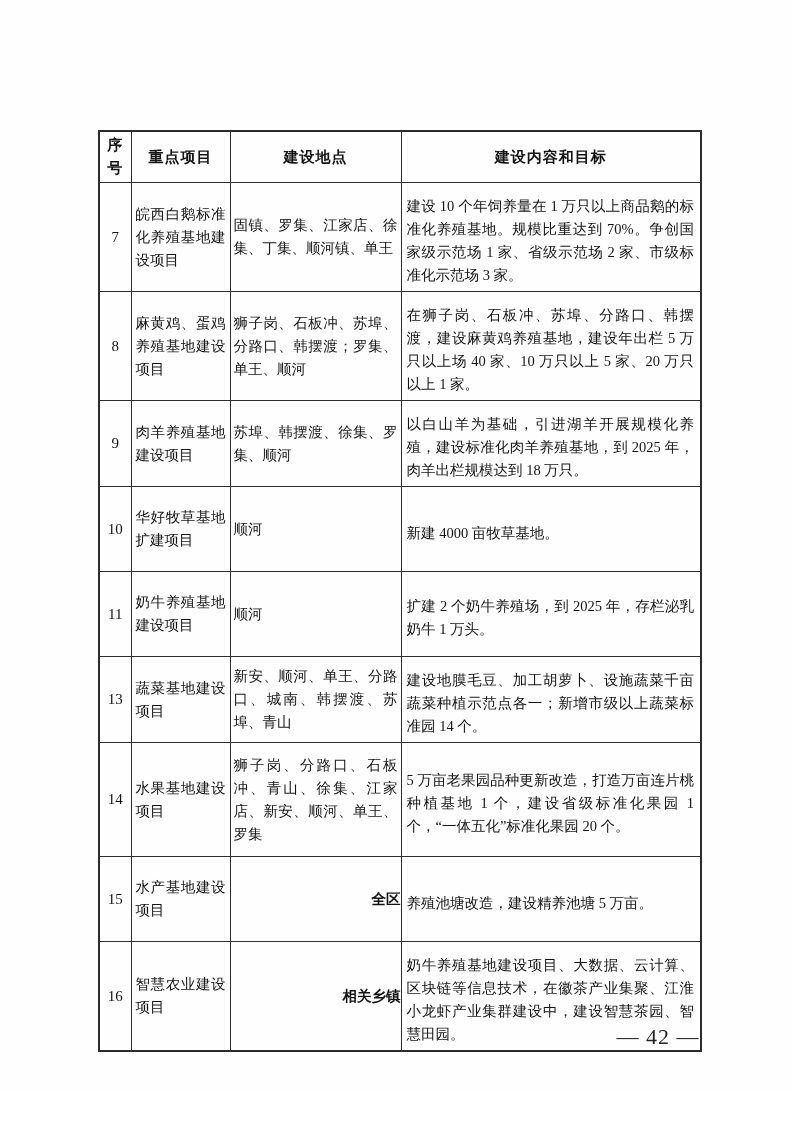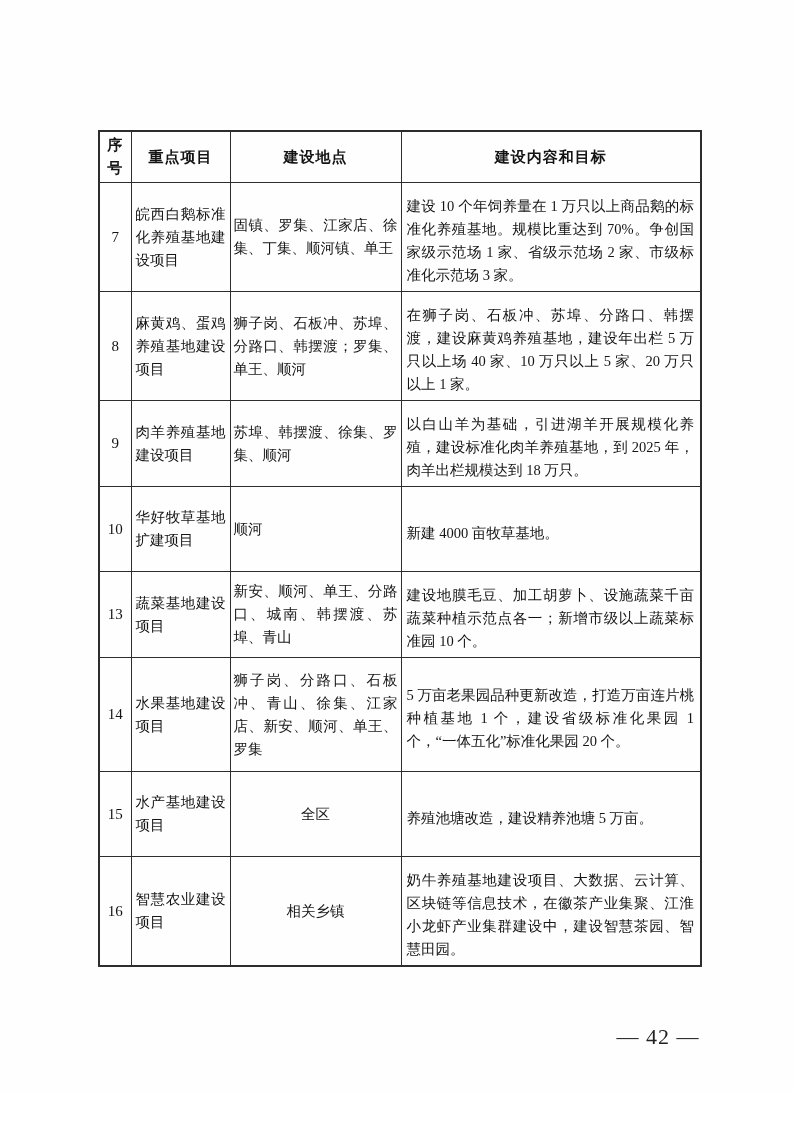--- a/index.html
+++ b/index.html
@@ -49,22 +49,23 @@
   }
   td.project {
     text-align: justify;
     padding: 19px 4px;
   }
   td.location {
     text-align: justify;
     padding: 3px 3px;
   }
   td.location.loc-center {
-    text-align: center;
-    padding: 3px 16px;
+    text-align: right;
+    padding: 3px 0;
+    font-weight: bold;
   }
   td.content {
     text-align: justify;
     padding: 12px 6px 4px 5px;
   }
   .page-footer {
     position: absolute;
     left: 612px; top: 1024px;
     width: 92px;
     text-align: center;
@@ -111,25 +112,31 @@
         <td class="project">肉羊养殖基地建设项目</td>
         <td class="location">苏埠、韩摆渡、徐集、罗集、顺河</td>
         <td class="content">以白山羊为基础，引进湖羊开展规模化养殖，建设标准化肉羊养殖基地，到 2025 年，肉羊出栏规模达到 18 万只。</td>
       </tr>
       <tr style="height:63px">
         <td class="no">10</td>
         <td class="project">华好牧草基地扩建项目</td>
         <td class="location">顺河</td>
         <td class="content">新建 4000 亩牧草基地。</td>
       </tr>
+      <tr style="height:62px">
+        <td class="no">11</td>
+        <td class="project">奶牛养殖基地建设项目</td>
+        <td class="location">顺河</td>
+        <td class="content">扩建 2 个奶牛养殖场，到 2025 年，存栏泌乳奶牛 1 万头。</td>
+      </tr>
       <tr style="height:75px">
         <td class="no">13</td>
         <td class="project">蔬菜基地建设项目</td>
         <td class="location">新安、顺河、单王、分路口、城南、韩摆渡、苏埠、青山</td>
-        <td class="content">建设地膜毛豆、加工胡萝卜、设施蔬菜千亩蔬菜种植示范点各一；新增市级以上蔬菜标准园 10 个。</td>
+        <td class="content">建设地膜毛豆、加工胡萝卜、设施蔬菜千亩蔬菜种植示范点各一；新增市级以上蔬菜标准园 14 个。</td>
       </tr>
       <tr style="height:114px">
         <td class="no">14</td>
         <td class="project">水果基地建设项目</td>
         <td class="location">狮子岗、分路口、石板冲、青山、徐集、江家店、新安、顺河、单王、罗集</td>
         <td class="content">5 万亩老果园品种更新改造，打造万亩连片桃种植基地 1 个，建设省级标准化果园 1 个，“一体五化”标准化果园 20 个。</td>
       </tr>
       <tr style="height:58px">
         <td class="no">15</td>
         <td class="project">水产基地建设项目</td>

